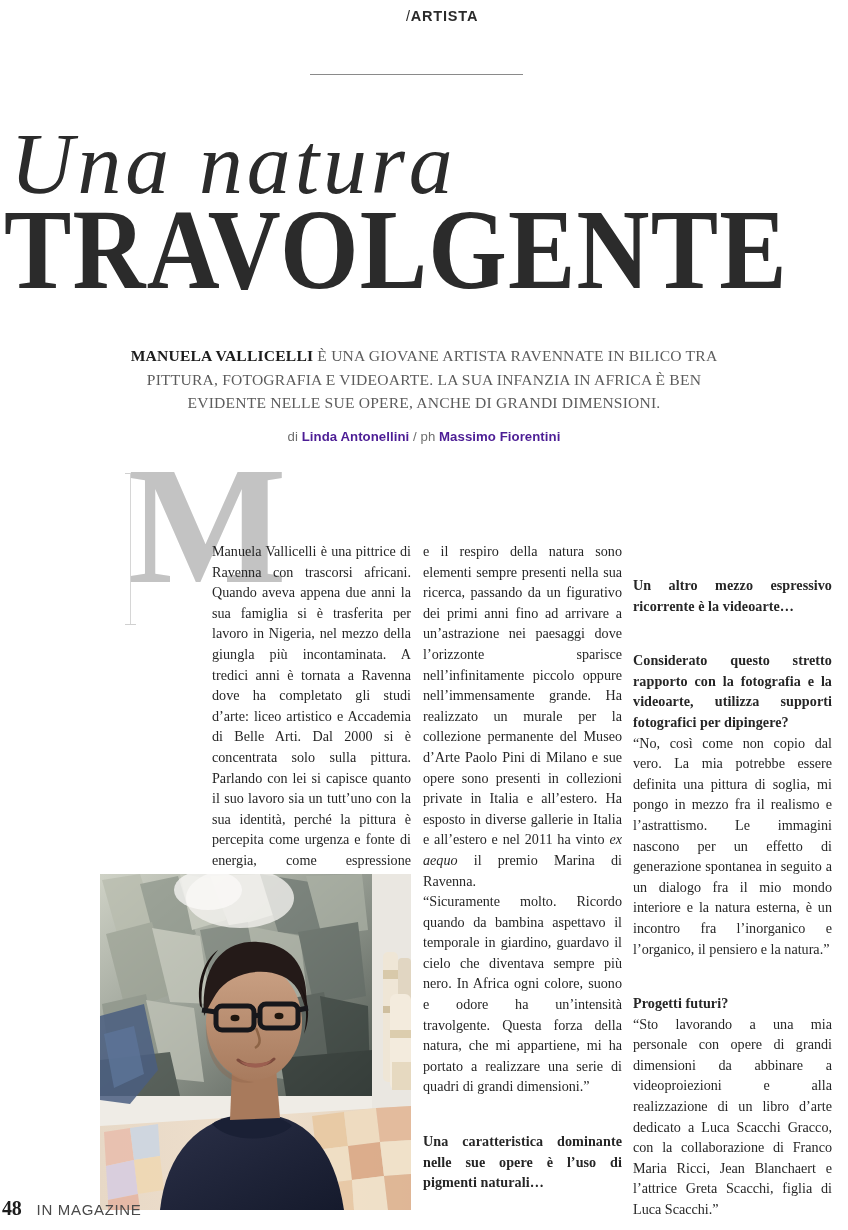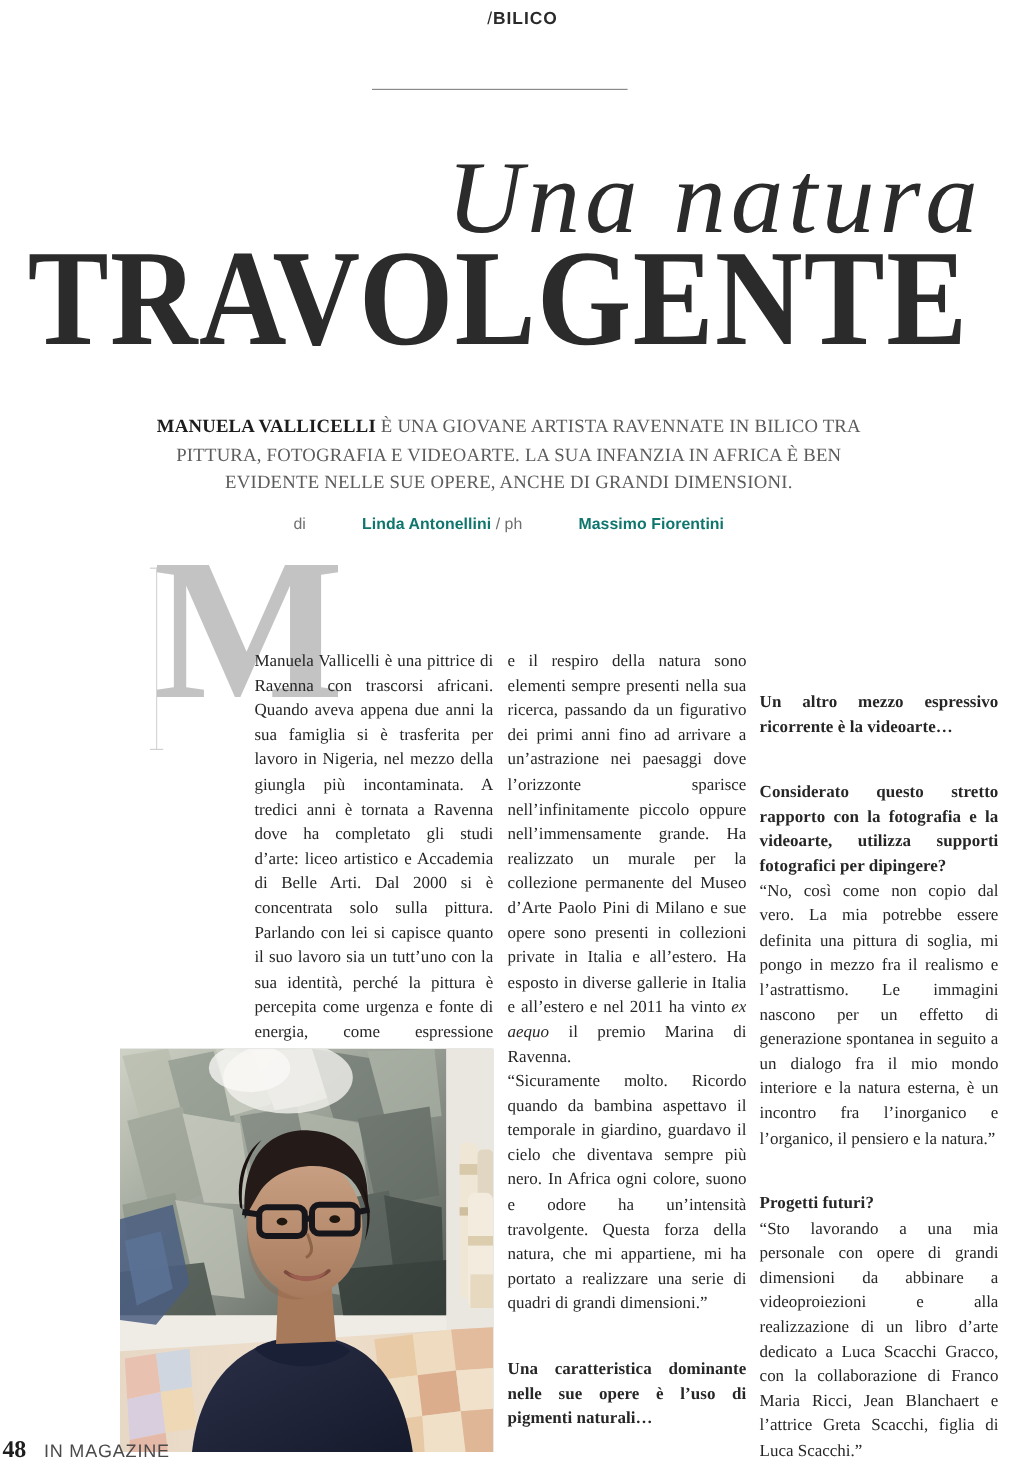--- a/index.html
+++ b/index.html
@@ -38,24 +38,24 @@
     left: 310px;
     top: 74px;
     width: 213px;
     height: 1px;
     background: #8a8a8a;
   }
 
   
   .headline {
     position: absolute;
-    left: 16px;
+    left: 0;
     top: 100px;
     width: 795px;
-    text-align: right;
+    text-align: left;
     line-height: 1;
   }
   .headline-line1 {
     display: block;
     font-family: "Liberation Serif", "DejaVu Serif", serif;
     font-style: italic;
     font-weight: 400;
     font-size: 86px;
     letter-spacing: 0.045em;
     color: #2b2b2b;
@@ -98,23 +98,22 @@
     left: 124px;
     top: 429px;
     width: 600px;
     text-align: center;
     font-family: "Liberation Sans", sans-serif;
     font-size: 13.2px;
     color: #6e6e6e;
     letter-spacing: 0.005em;
   }
   .byline b {
-    color: #0f766e;
-    font-weight: 700;
-    margin-left: 43px;
+    color: #4c1d95;
+    font-weight: 700;
   }
 
   
   .dropcap {
     position: absolute;
     left: 128px;
     top: 441px;
     font-family: "Liberation Serif", "DejaVu Serif", serif;
     font-weight: 700;
     font-size: 168px;
@@ -207,21 +206,21 @@
     font-family: "Liberation Sans", sans-serif;
     font-size: 15px;
     letter-spacing: 0.045em;
     color: #4a4a4a;
   }
 </style>
 </head>
 <body>
 
 <div class="kicker">
-  <span class="slash">/</span><span>BILICO</span>
+  <span class="slash">/</span><span>ARTISTA</span>
 </div>
 
 <div class="top-rule"></div>
 
 <h1 class="headline">
   <span class="headline-line1">Una natura</span>
   <span class="headline-line2">TRAVOLGENTE</span>
 </h1>
 
 <div class="deck"><b>MANUELA VALLICELLI</b><span> È UNA GIOVANE ARTISTA RAVENNATE IN BILICO TRA PITTURA, FOTOGRAFIA E VIDEOARTE. LA SUA INFANZIA IN AFRICA È BEN EVIDENTE NELLE SUE OPERE, ANCHE DI GRANDI DIMENSIONI.</span></div>

